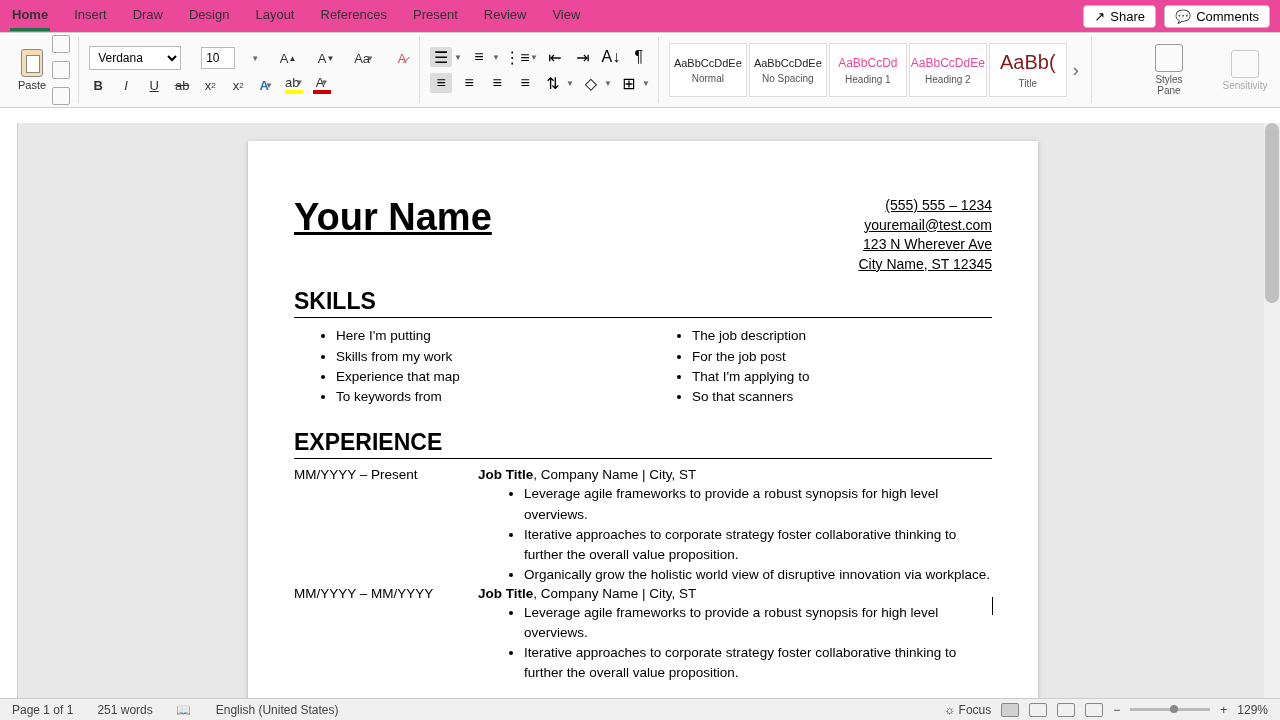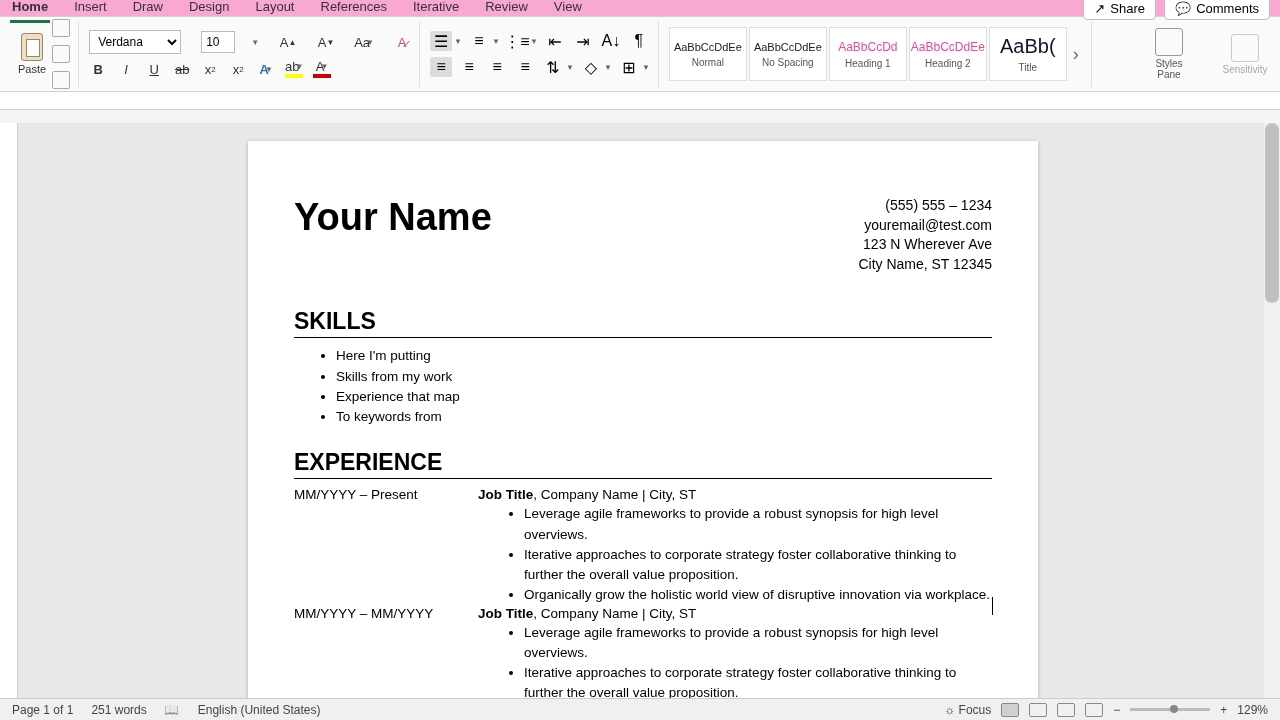--- a/index.html
+++ b/index.html
@@ -1,18 +1,18 @@
 <!DOCTYPE html>
 <html><head>
 <meta charset="utf-8">
 <style>
 * { margin: 0; padding: 0; box-sizing: border-box; }
 body { font-family: -apple-system, BlinkMacSystemFont, "Segoe UI", Arial, sans-serif; background: #f5f5f5; width: 1280px; height: 720px; overflow: hidden; position: relative; }
 
-.tabs { display: flex; background: #f9a8d4; border-bottom: 1px solid #d0d0d0; height: 14px; align-items: center; padding: 8px 10px; justify-content: space-between; }
+.tabs { display: flex; background: #ec4899; border-bottom: 1px solid #d0d0d0; height: 14px; align-items: center; padding: 16px 10px; justify-content: space-between; }
 .tabs-left { display: flex; gap: 22px; }
 .tab { font-size: 13px; color: #333; cursor: pointer; padding: 6px 2px; }
 .tab.active { font-weight: bold; border-bottom: 3px solid #217346; }
 .tabs-right { display: flex; gap: 8px; }
 .tabs-right .btn { border: 1px solid #c0c0c0; border-radius: 4px; padding: 3px 10px; font-size: 13px; display: flex; align-items: center; gap: 5px; background: #fff; cursor: pointer; }
 
 .ribbon { background: #fafafa; border-bottom: 1px solid #d0d0d0; height: 75px; display: flex; align-items: center; padding: 4px 10px; gap: 2px; }
 .rgroup { display: flex; align-items: center; border-right: 1px solid #e0e0e0; padding: 0 8px; height: 100%; }
 .paste-block { display: flex; flex-direction: column; align-items: center; gap: 2px; font-size: 11px; color: #333; cursor: pointer; }
 .paste-icon { width: 22px; height: 28px; border: 1px solid #888; border-radius: 3px; position: relative; background: linear-gradient(#f5deb3,#f5deb3); }
@@ -31,67 +31,67 @@
 .para-row { display: flex; flex-direction: column; gap: 6px; }
 .para-top, .para-bot { display: flex; align-items: center; gap: 6px; }
 .para-btn { width: 22px; height: 20px; display: flex; align-items: center; justify-content: center; cursor: pointer; border-radius: 2px; }
 .para-btn.active { background: #dcdcdc; }
 .ddarrow { font-size: 8px; color: #666; margin-left: -4px; }
 
 .styles { display: flex; gap: 2px; align-items: center; flex: 0 0 auto; }
 .style-box { border: 1px solid #ddd; background: #fff; width: 78px; height: 54px; display: flex; flex-direction: column; align-items: center; justify-content: center; font-size: 10px; color: #555; cursor: pointer; }
 .style-box .preview { font-size: 11px; color: #222; margin-bottom: 4px; }
 .style-box.heading .preview { color: #ec4899; font-size: 12px; }
-.style-box.title .preview { font-size: 20px; color: #0f172a; }
+.style-box.title .preview { font-size: 20px; color: #7f1d1d; }
 
 .right-tools { display: flex; gap: 26px; align-items: center; margin-left: auto; }
 .vtool { display: flex; flex-direction: column; align-items: center; font-size: 10px; color: #555; cursor: pointer; width: 50px; }
 .vtool .vicon { width: 28px; height: 28px; border: 1px solid #999; border-radius: 3px; margin-bottom: 2px; }
 
 .ruler { height: 18px; background: #fff; border-bottom: 1px solid #d0d0d0; position: relative; font-size: 8px; color: #888; }
 .vruler { position: absolute; left: 0; top: 123px; bottom: 22px; width: 18px; background: #fff; border-right: 1px solid #d0d0d0; }
 
 .canvas { position: absolute; top: 123px; left: 18px; right: 16px; bottom: 22px; background: #e8e8e8; overflow: hidden; }
 .page { position: absolute; left: 230px; top: 18px; width: 790px; background: #fff; box-shadow: 0 1px 4px rgba(0,0,0,0.25); min-height: 1000px; padding: 55px 46px; font-family: Verdana, Geneva, sans-serif; color: #000; }
 
-.header-row { display: flex; justify-content: space-between; align-items: flex-start; margin-bottom: 34px; }
+.header-row { display: flex; justify-content: space-between; align-items: flex-start; margin-bottom: 14px; text-decoration: underline; }
 .name { font-size: 38px; font-weight: 900; letter-spacing: 0; }
 .contact { text-align: right; font-size: 14px; line-height: 1.4; }
 .section-title { font-size: 23px; font-weight: 700; border-bottom: 1px solid #000; padding-bottom: 2px; margin-bottom: 8px; letter-spacing: 0; }
 .skills-cols { display: flex; gap: 14px; margin-bottom: 22px; }
 .skills-cols ul { list-style: disc; padding-left: 42px; font-size: 13.5px; line-height: 1.5; flex: 1; }
 .exp-row { display: flex; }
 .exp-date { width: 184px; font-size: 13.5px; flex-shrink: 0; }
 .exp-body { flex: 1; font-size: 13.5px; }
 .exp-body ul { list-style: disc; padding-left: 46px; line-height: 1.5; margin-top: 2px; }
 .cursor-caret { position: absolute; width: 1px; height: 18px; background: #000; right: 45px; top: 456px; }
 
 .status { position: absolute; bottom: 0; left: 0; right: 0; height: 22px; background: #f0f0f0; border-top: 1px solid #ccc; display: flex; align-items: center; font-size: 12px; color: #444; padding: 0 12px; justify-content: space-between; }
-.status-left { display: flex; gap: 18px; align-items: center; }
+.status-left { display: flex; gap: 24px; align-items: center; }
 .status-right { display: flex; gap: 10px; align-items: center; }
 .st-icon { width: 18px; height: 14px; border: 1px solid #888; border-radius: 2px; cursor: pointer; }
 .st-icon.active { background: #d0d0d0; }
 .slider { width: 80px; height: 3px; background: #bbb; position: relative; }
 .slider::after { content: ''; position: absolute; width: 8px; height: 8px; background: #888; border-radius: 50%; top: -3px; left: 50%; }
 
 .scrollbar { position: absolute; right: 0; top: 123px; bottom: 22px; width: 16px; background: #f0f0f0; }
 .scrollbar-thumb { position: absolute; top: 0; width: 14px; left: 1px; height: 180px; background: #c0c0c0; border-radius: 7px; }
 </style>
 </head>
 <body>
 
 <div class="tabs">
   <div class="tabs-left" id="tabs-left">
       <div class="tab active">Home</div>
       <div class="tab">Insert</div>
       <div class="tab">Draw</div>
       <div class="tab">Design</div>
       <div class="tab">Layout</div>
       <div class="tab">References</div>
-      <div class="tab">Iterative</div>
+      <div class="tab">Present</div>
       <div class="tab">Review</div>
       <div class="tab">View</div>
     </div>
   <div class="tabs-right">
     <div class="btn">↗ <span>Share</span></div>
     <div class="btn">💬 <span>Comments</span></div>
   </div>
 </div>
 
 <div class="ribbon">
@@ -223,20 +223,26 @@
         <div>City Name, ST 12345</div>
       </div>
     </div>
     <div class="section-title">SKILLS</div>
     <div class="skills-cols" id="skills-cols">
         <ul>
           <li>Here I'm putting</li>
           <li>Skills from my work</li>
           <li>Experience that map</li>
           <li>To keywords from</li>
+        </ul>
+        <ul>
+          <li>The job description</li>
+          <li>For the job post</li>
+          <li>That I'm applying to</li>
+          <li>So that scanners</li>
         </ul>
       </div>
     <div class="section-title">EXPERIENCE</div>
     <div id="jobs">
         <div class="exp-row">
           <div class="exp-date">MM/YYYY – Present</div>
           <div class="exp-body">
             <div><b>Job Title</b>, Company Name | City, ST</div>
             <ul>
               <li>Leverage agile frameworks to provide a robust synopsis for high level overviews.</li>

